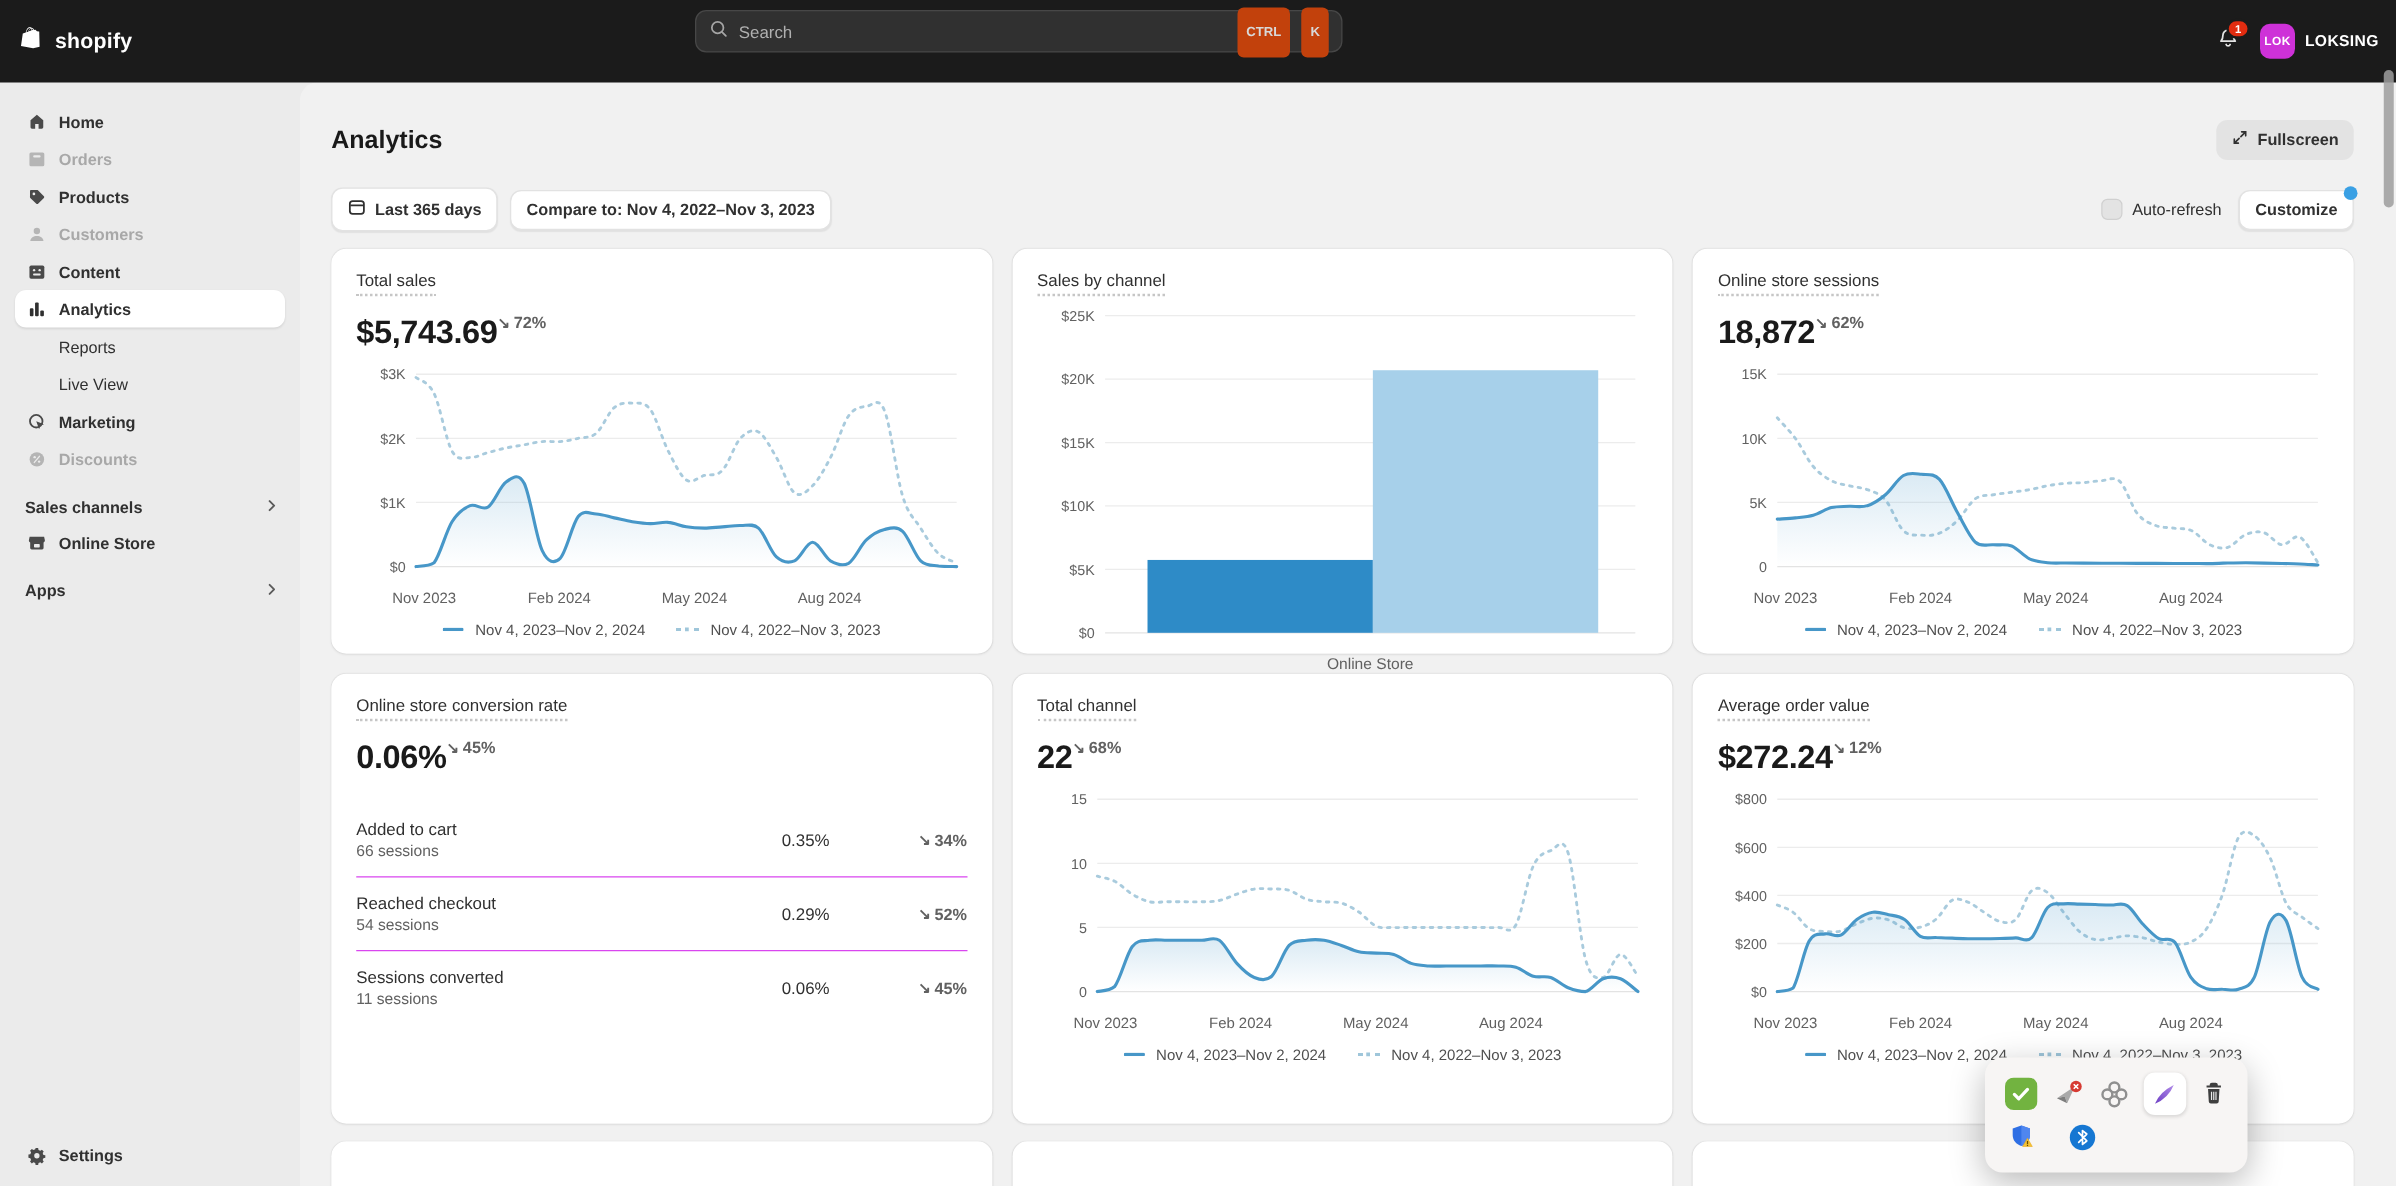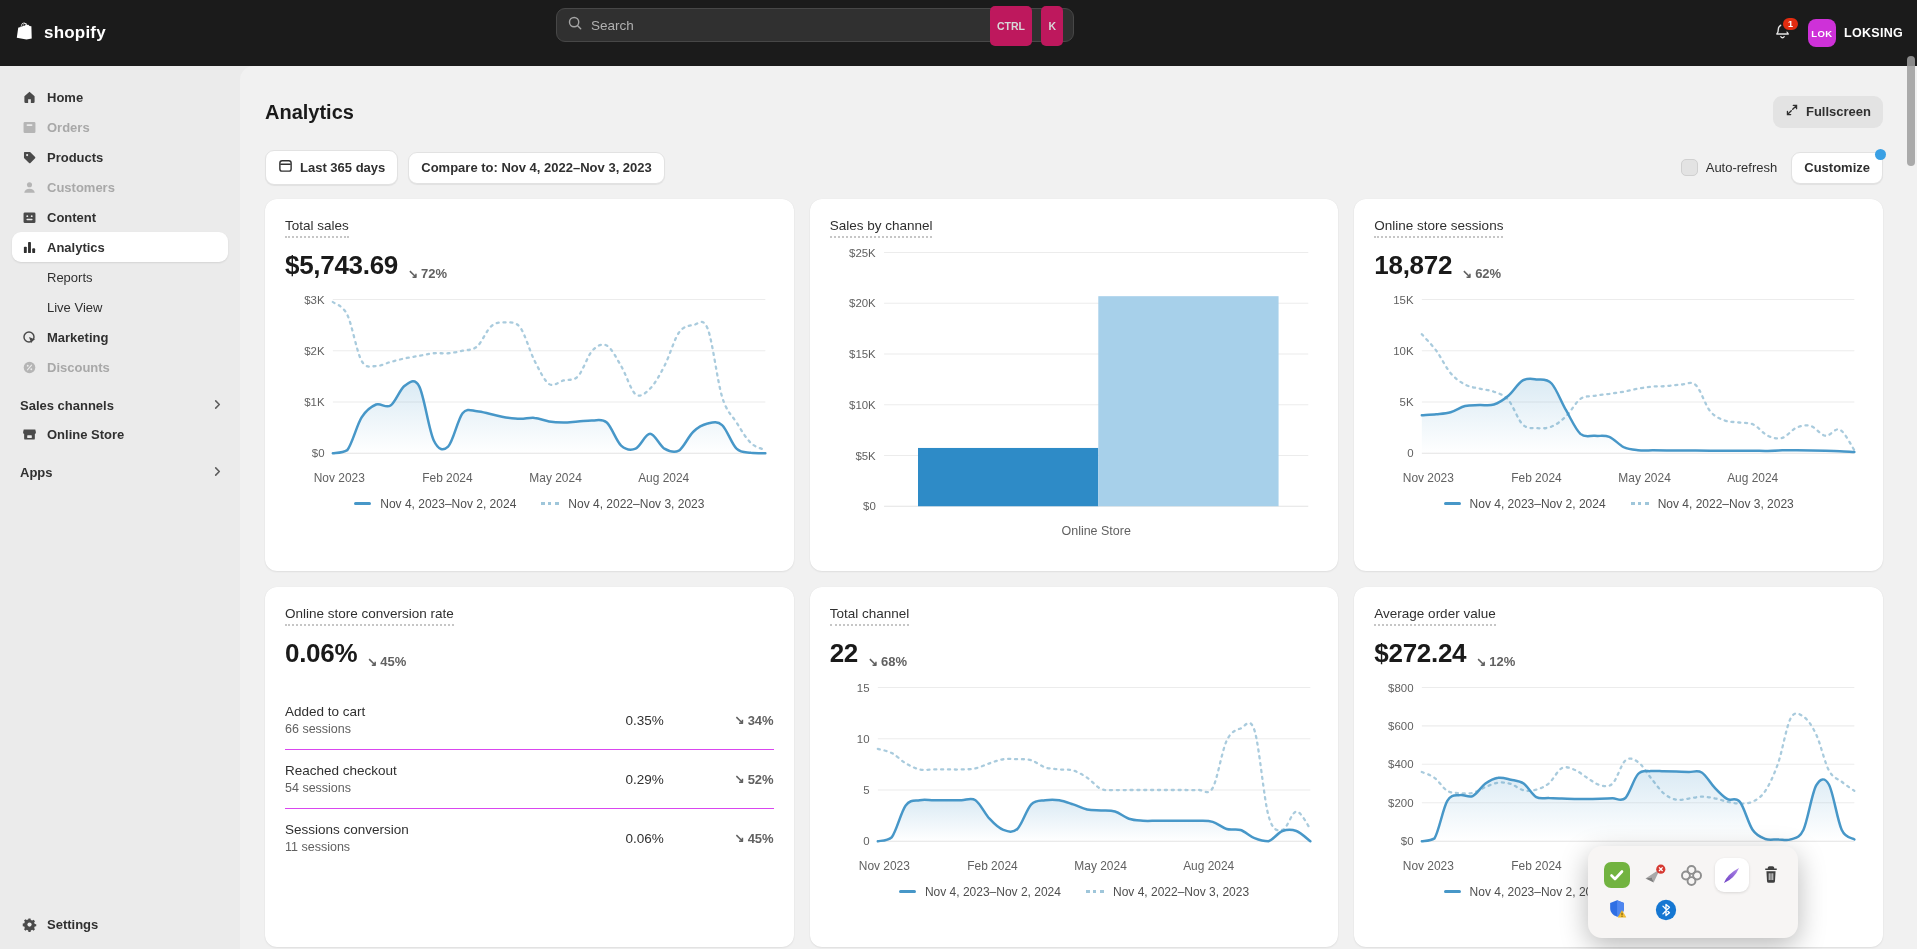--- a/index.html
+++ b/index.html
@@ -6,21 +6,21 @@
   body{width:1917px;height:949px;overflow:hidden;position:relative;background:#ebebeb;
        font-family:"Liberation Sans",sans-serif;color:#303030;}
   
   .topbar{height:66px;background:#1b1b1b;display:flex;align-items:center;position:relative;}
   .brand{margin-left:16px;display:flex;align-items:center;gap:7px;color:#fff;cursor:pointer;}
   .brand-word{font-size:17px;font-weight:700;letter-spacing:.2px;}
   .searchbar{position:absolute;left:556px;top:8px;width:518px;height:34px;background:#303030;
              border:1px solid #474747;border-radius:9px;display:flex;align-items:center;
              padding:0 10px;gap:8px;box-sizing:border-box;cursor:text;}
   .search-ph{color:#b0b0b0;font-size:13.5px;flex:1;}
-  .key{background:#be185d;color:#d8d8d8;font-size:10.5px;font-weight:600;padding:14px 7px;border-radius:5px;margin-left:5px;}
+  .key{background:#c2410c;color:#d8d8d8;font-size:10.5px;font-weight:600;padding:14px 7px;border-radius:5px;margin-left:5px;}
   .top-right{margin-left:auto;display:flex;align-items:center;gap:16px;margin-right:14px;}
   .bell-wrap{position:relative;cursor:pointer;display:flex;}
   .nbadge{position:absolute;top:-6px;right:-8px;background:#e22c10;border:2px solid #1b1b1b;border-radius:9px;
           color:#fff;font-size:9px;font-weight:700;min-width:9px;height:12px;display:flex;align-items:center;
           justify-content:center;padding:0 3px;}
   .user{display:flex;align-items:center;gap:8px;cursor:pointer;}
   .avatar{width:28px;height:28px;border-radius:8px;background:#ce31d8;color:#fff;font-size:9.5px;font-weight:700;
           display:flex;align-items:center;justify-content:center;letter-spacing:.4px;}
   .uname{color:#fff;font-size:12.5px;font-weight:700;letter-spacing:.3px;}
   
@@ -48,23 +48,23 @@
   .controls{display:flex;align-items:center;margin-top:22px;gap:10px;}
   .spacer{flex:1;}
   .autorefresh{display:flex;align-items:center;gap:8px;font-size:13px;color:#303030;cursor:pointer;margin-right:4px;}
   .checkbox{width:17px;height:17px;background:#e3e3e3;border:1px solid #d0d0d0;border-radius:5px;box-sizing:border-box;}
   .customize{position:relative;}
   .blue-dot{position:absolute;top:-4px;right:-4px;width:11px;height:11px;border-radius:50%;background:#3aa0e4;}
   
   .cards{display:grid;grid-template-columns:repeat(3,1fr);gap:16px;margin-top:14px;}
   .card{background:#fff;border-radius:12px;box-shadow:0 1px 2px rgba(0,0,0,.07),0 0 1px rgba(0,0,0,.08);
         padding:17px 20px;box-sizing:border-box;}
-  .r1{height:372px;} .r2{height:360px;} .stub{height:80px;}
+  .r1{height:324px;} .r2{height:360px;} .stub{height:80px;}
   .card-title .t{font-size:13.5px;font-weight:500;color:#303030;border-bottom:2px dotted #c6c6c6;padding-bottom:3px;cursor:pointer;}
-  .metric{margin-top:16px;display:flex;align-items:flex-end;gap:10px;}
+  .metric{margin-top:16px;display:flex;align-items:flex-start;}
   .val{font-size:26px;font-weight:700;color:#1a1a1a;letter-spacing:-.3px;}
   .delta{font-size:13px;color:#616161;font-weight:600;display:inline-flex;gap:3px;align-items:baseline;}
   .arr{font-size:12px;}
   .chartbox{margin-top:8px;}
   .chartbox.tall{margin-top:4px;}
   .chart-svg{display:block;width:100%;height:auto;overflow:visible;}
   .chart-svg text{font-family:"Liberation Sans",sans-serif;}
   .legend{display:flex;align-items:center;justify-content:center;gap:9px;margin-top:2px;font-size:12px;color:#4f4f4f;}
   .sw{display:inline-block;height:0;}
   .sw.solid{width:17px;border-top:3px solid #4797c8;border-radius:2px;}
@@ -425,21 +425,21 @@
                 <div class="l2">54 sessions</div>
               </div>
               <div class="frate">0.29%</div>
               <div class="fdelta">
                 <span class="arr">↘</span>
                 <span>52%</span>
               </div>
             </div>
             <div class="frow">
               <div class="fl">
-                <div class="l1">Sessions conversion</div>
+                <div class="l1">Sessions converted</div>
                 <div class="l2">11 sessions</div>
               </div>
               <div class="frate">0.06%</div>
               <div class="fdelta">
                 <span class="arr">↘</span>
                 <span>45%</span>
               </div>
             </div>
           </div>
       </article>

